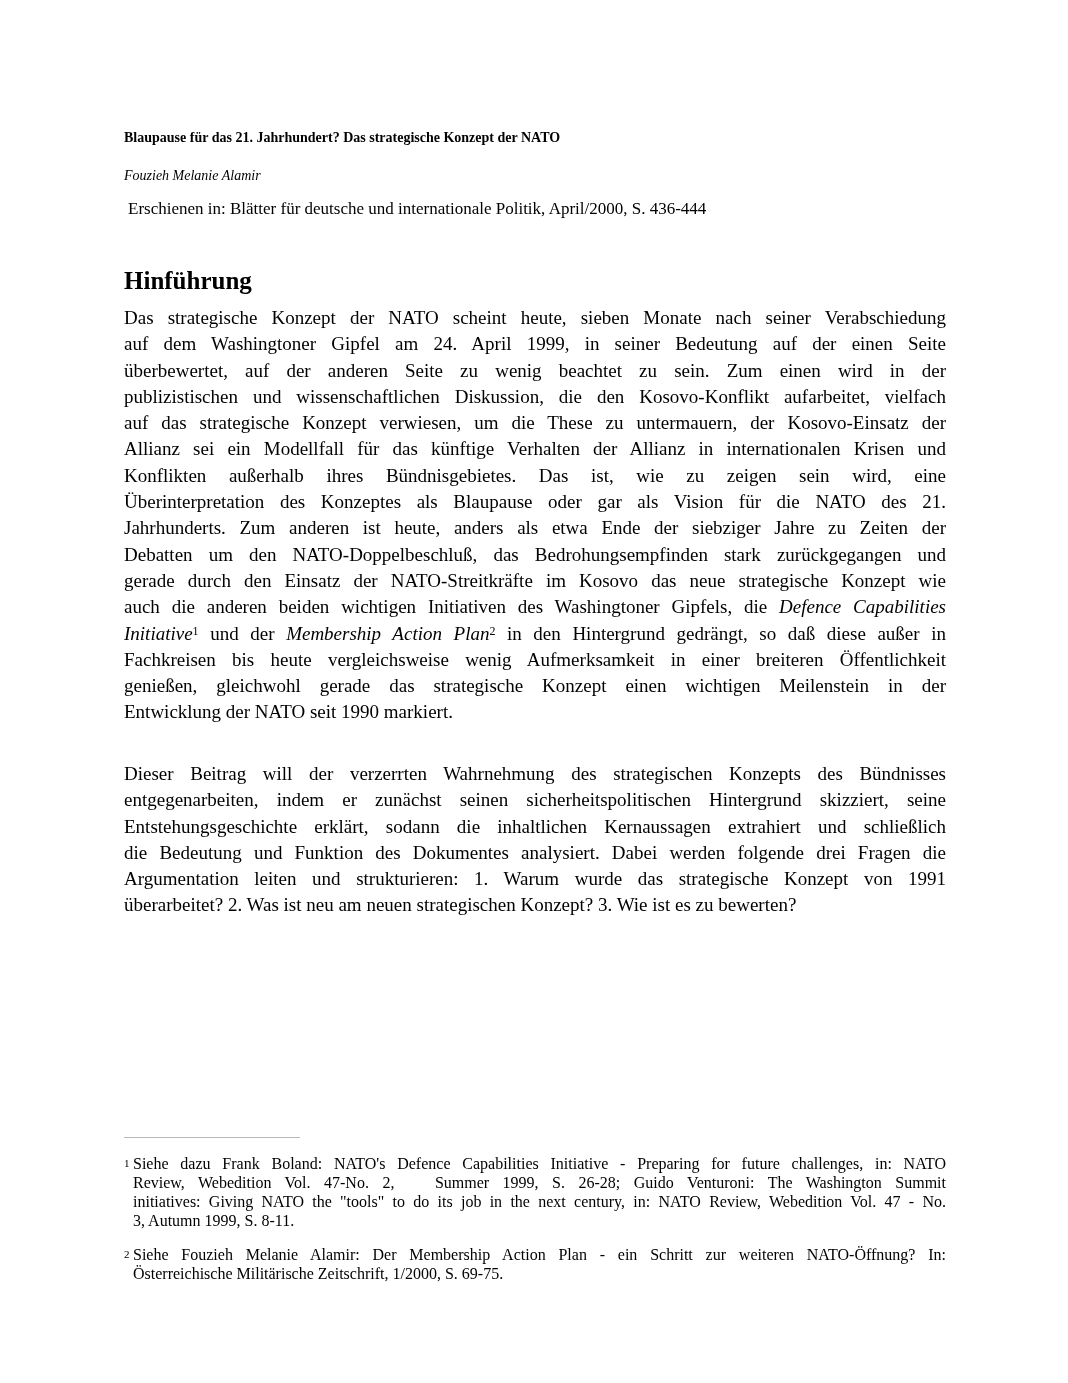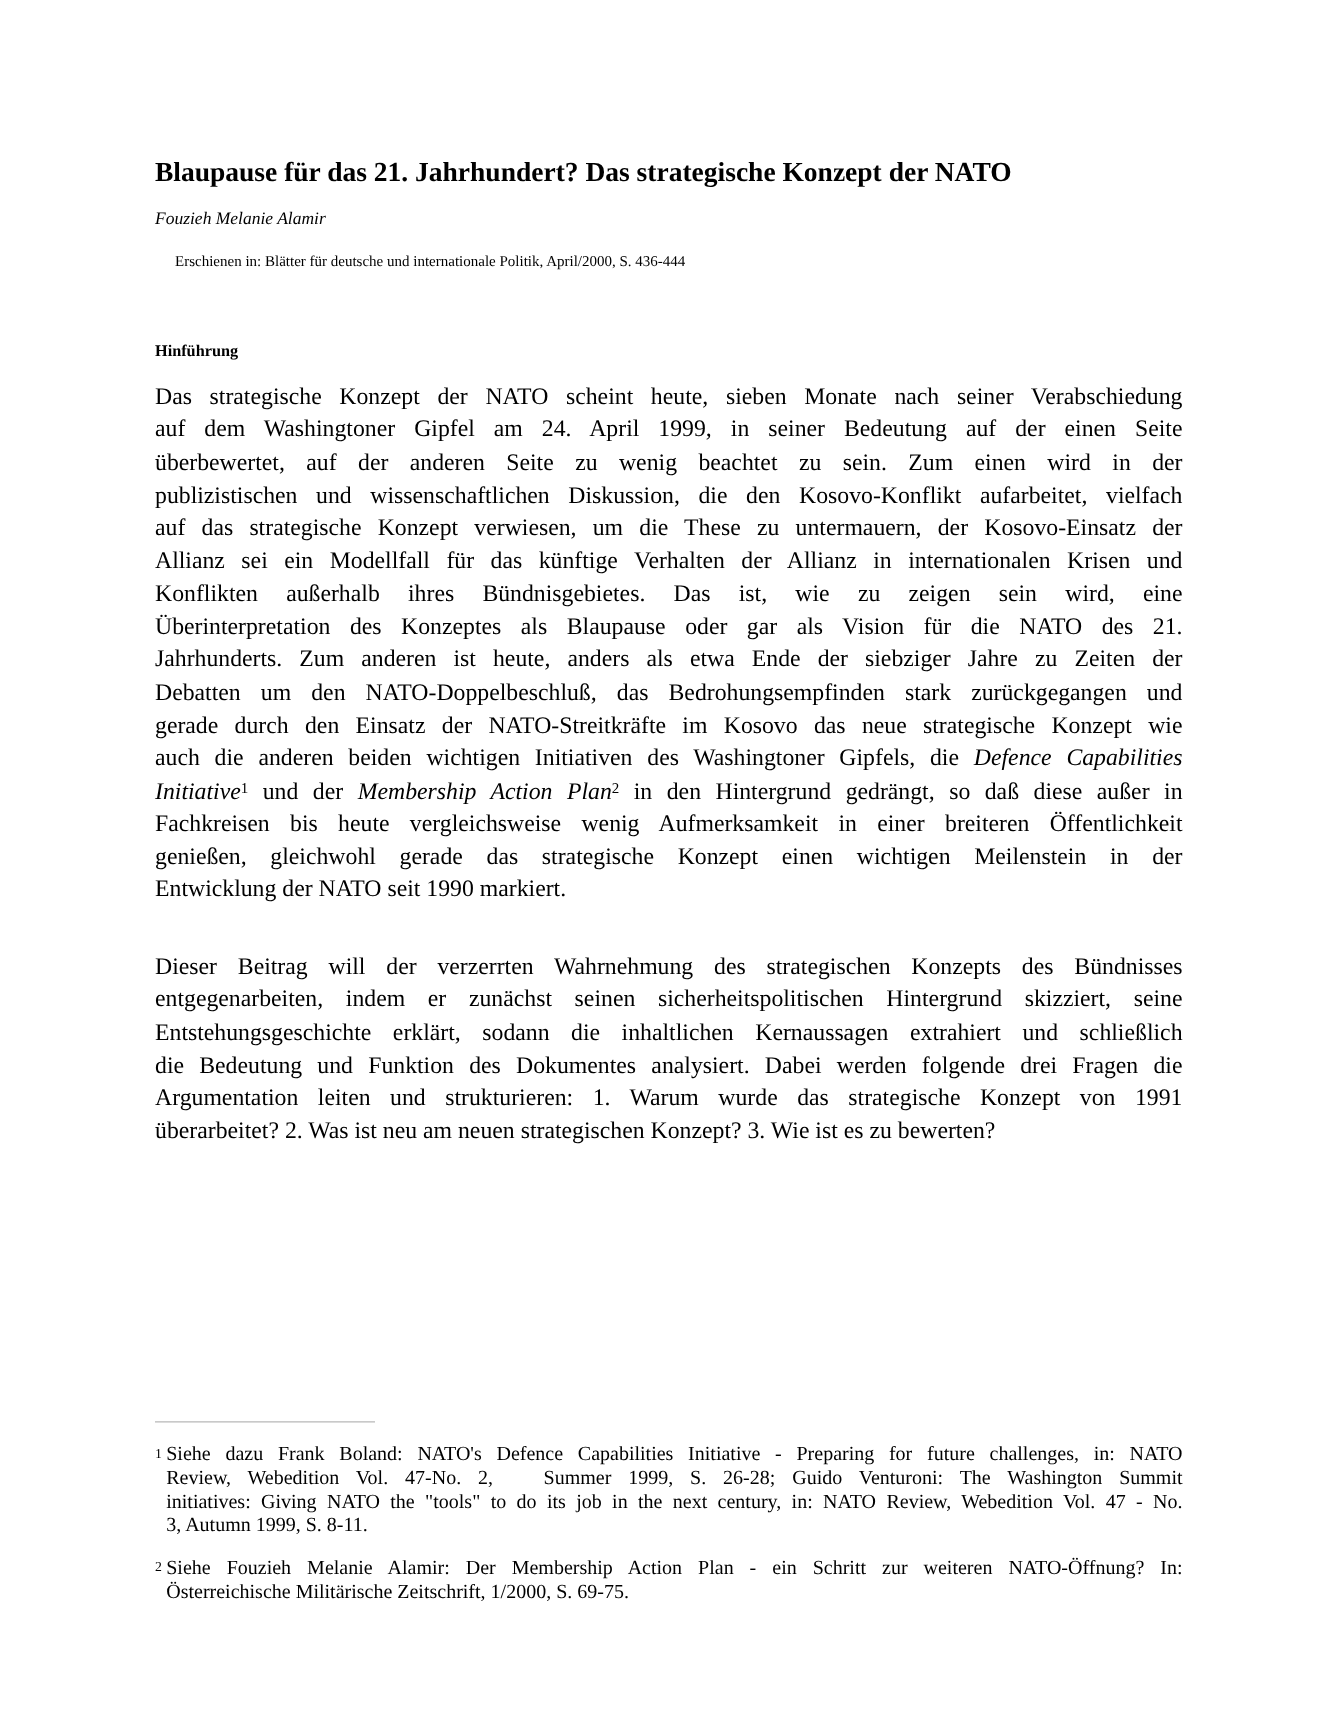--- a/index.html
+++ b/index.html
@@ -1,25 +1,25 @@
 <!DOCTYPE html>
 <html><head>
 <meta charset="utf-8">
 <style>
   html, body { margin: 0; padding: 0; background: #ffffff; }
   body { width: 1068px; height: 1383px; position: relative; overflow: hidden;
          font-family: "Liberation Serif", serif; color: #000; }
   .page { position: absolute; left: 124px; top: 0; width: 822px; }
-  .title { position: absolute; top: 124px; left: 0; font-size: 22px; font-weight: bold;
+  .title { position: absolute; top: 124px; left: 0; font-size: 14px; font-weight: bold;
            white-space: nowrap; margin: 0; line-height: 28px; }
   .author { position: absolute; top: 164px; left: 0; font-size: 14px; font-style: italic;
             margin: 0; line-height: 24px; }
-  .published { position: absolute; top: 197px; left: 16px; font-size: 12px; margin: 0;
+  .published { position: absolute; top: 197px; left: 4px; font-size: 17px; margin: 0;
                line-height: 24px; white-space: nowrap; }
-  .section-heading { position: absolute; top: 269px; left: 0; font-size: 13px; font-weight: bold;
+  .section-heading { position: absolute; top: 269px; left: 0; font-size: 25px; font-weight: bold;
                      margin: 0; line-height: 24px; }
   .body-para { position: absolute; left: 0; width: 822px; font-size: 19px;
                line-height: 26.3px; text-align: justify; margin: 0; hyphens: none; }
   .p1 { top: 305px; }
   .p2 { top: 761px; }
   .body-para .line { display: block; text-align: justify; text-align-last: justify; }
   .body-para .line.last { text-align-last: left; }
   sup { font-size: 12px; vertical-align: 5px; line-height: 0; }
   i { }
   .fn-rule { position: absolute; top: 1137px; left: 0; width: 176px; height: 1px; background: #b8b8b8; }

